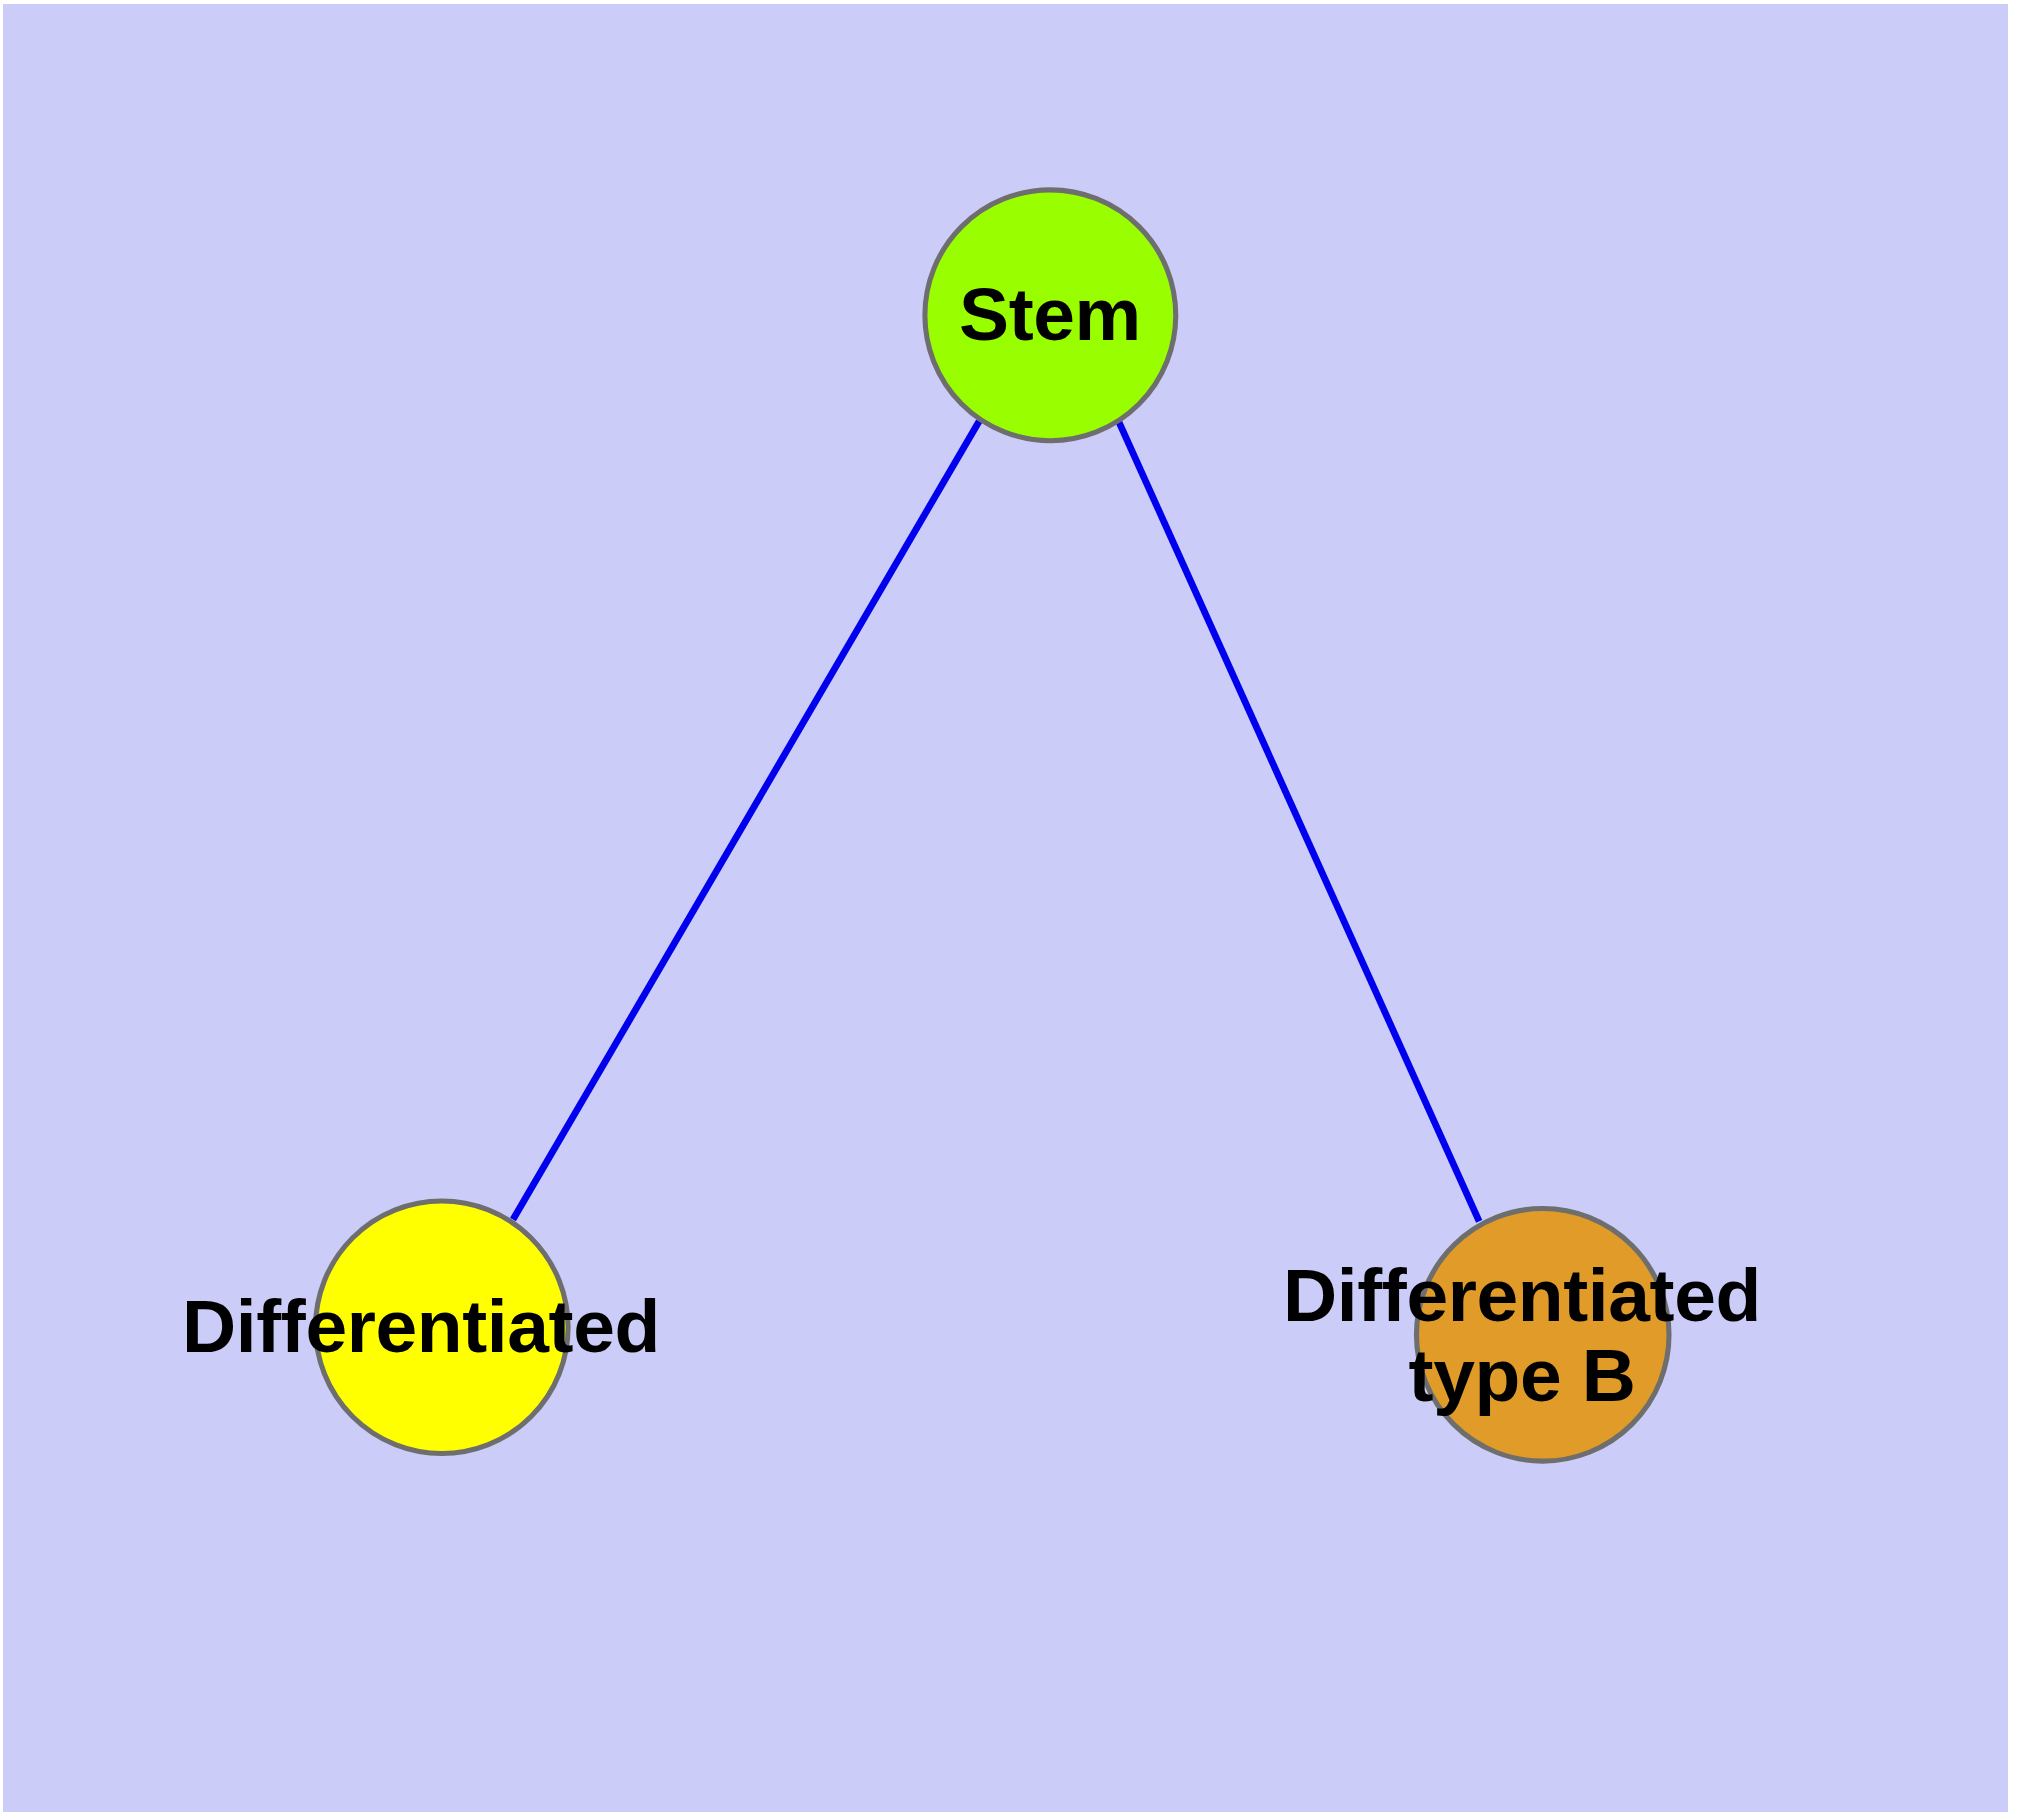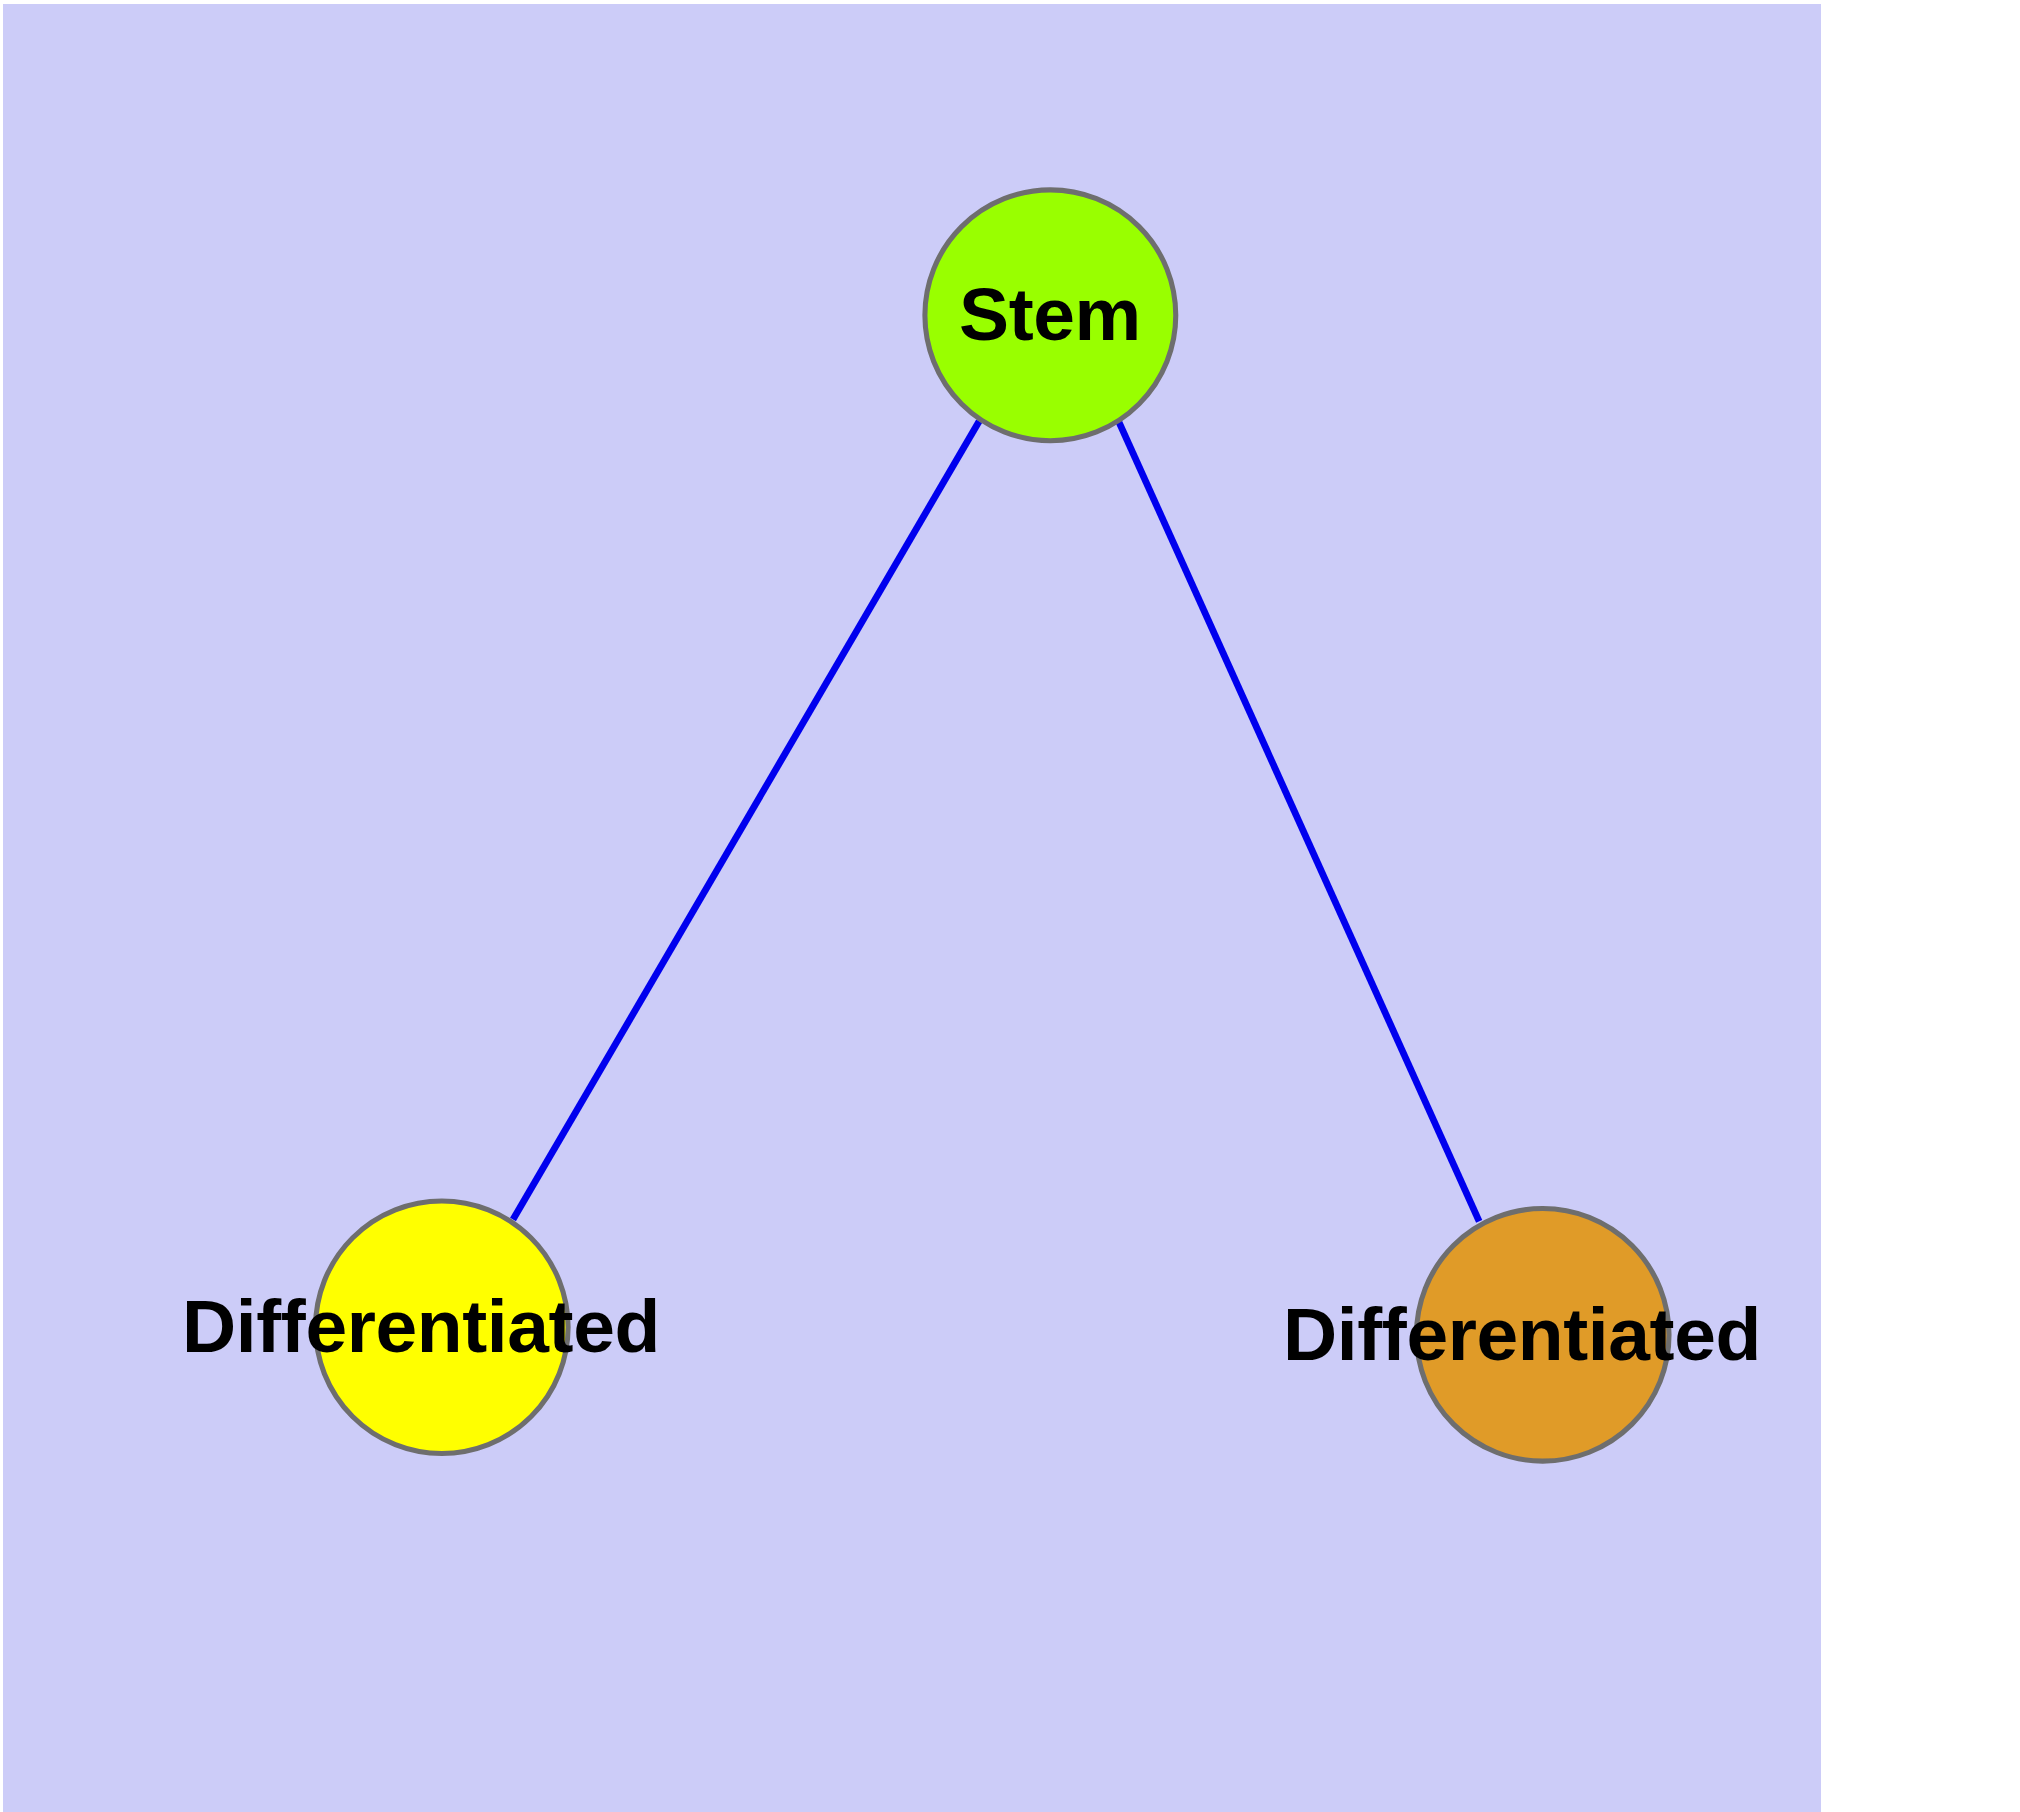--- a/index.html
+++ b/index.html
@@ -3,21 +3,21 @@
 <meta charset="utf-8">
 <title>Cell lineage graph</title>
 <style>
   html, body {
     margin: 0;
     padding: 0;
     background: #ffffff;
   }
   #canvas {
     position: relative;
-    width: 1821px;
+    width: 2008px;
     height: 1812px;
     background: #ffffff;
     overflow: hidden;
     font-family: "Liberation Sans", sans-serif;
   }
   #plot-area {
     position: absolute;
     left: 2.5px;
     top: 4.2px;
     width: 2018px;
@@ -77,16 +77,16 @@
       <circle cx="1239" cy="372" r="148" fill="#99ff00" stroke="#6e6e6e" stroke-width="6"></circle>
       <circle cx="521" cy="1566" r="149" fill="#ffff00" stroke="#6e6e6e" stroke-width="6"></circle>
       <circle cx="1820" cy="1575" r="149" fill="#e09b28" stroke="#6e6e6e" stroke-width="6"></circle>
     </g>
   </svg>
 
   <div class="node-label label-stem"><span>Stem</span></div>
 
   <div class="node-label label-a"><span>Differentiated</span><br></div>
 
-  <div class="node-label label-b"><span>Differentiated</span><br></div>
+  <div class="node-label label-b"><span>Differentiated</span><br><span>type B</span></div>
 
 </div>
 
 
 </body></html>

